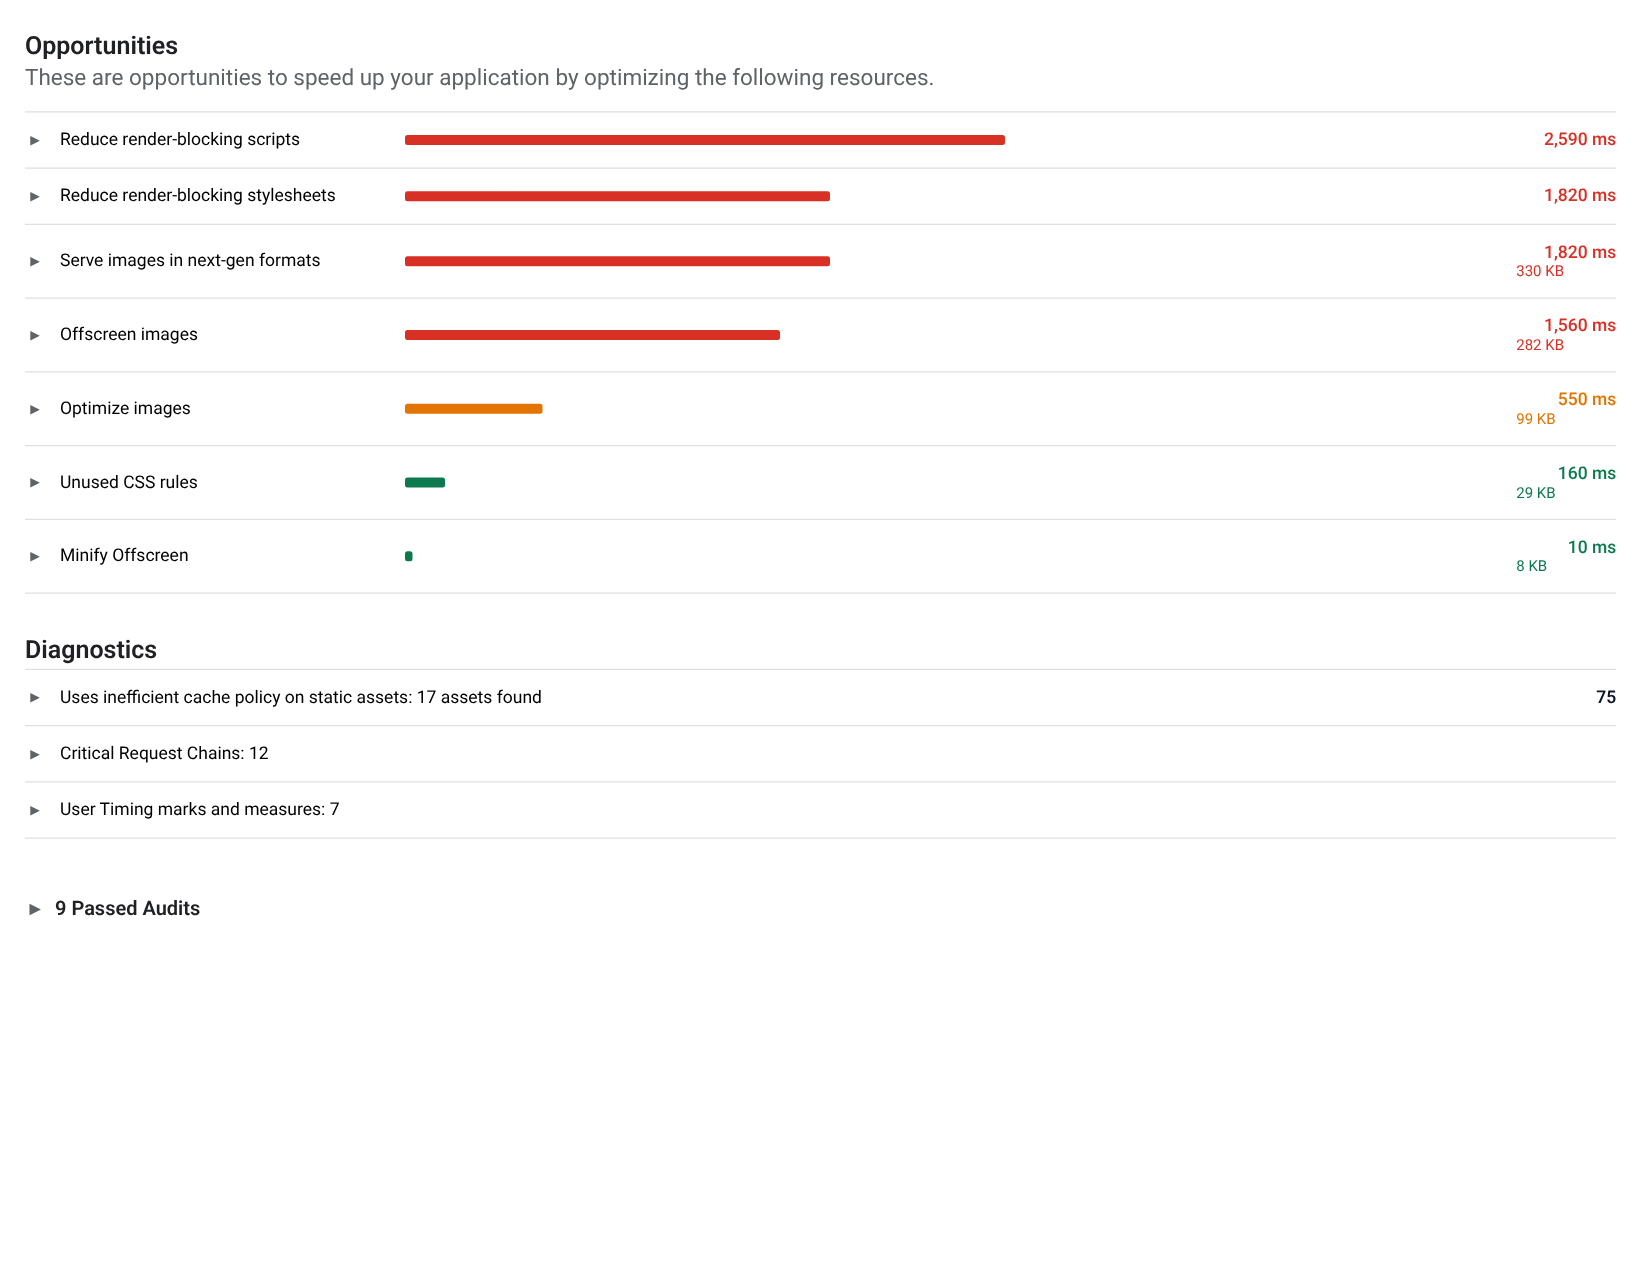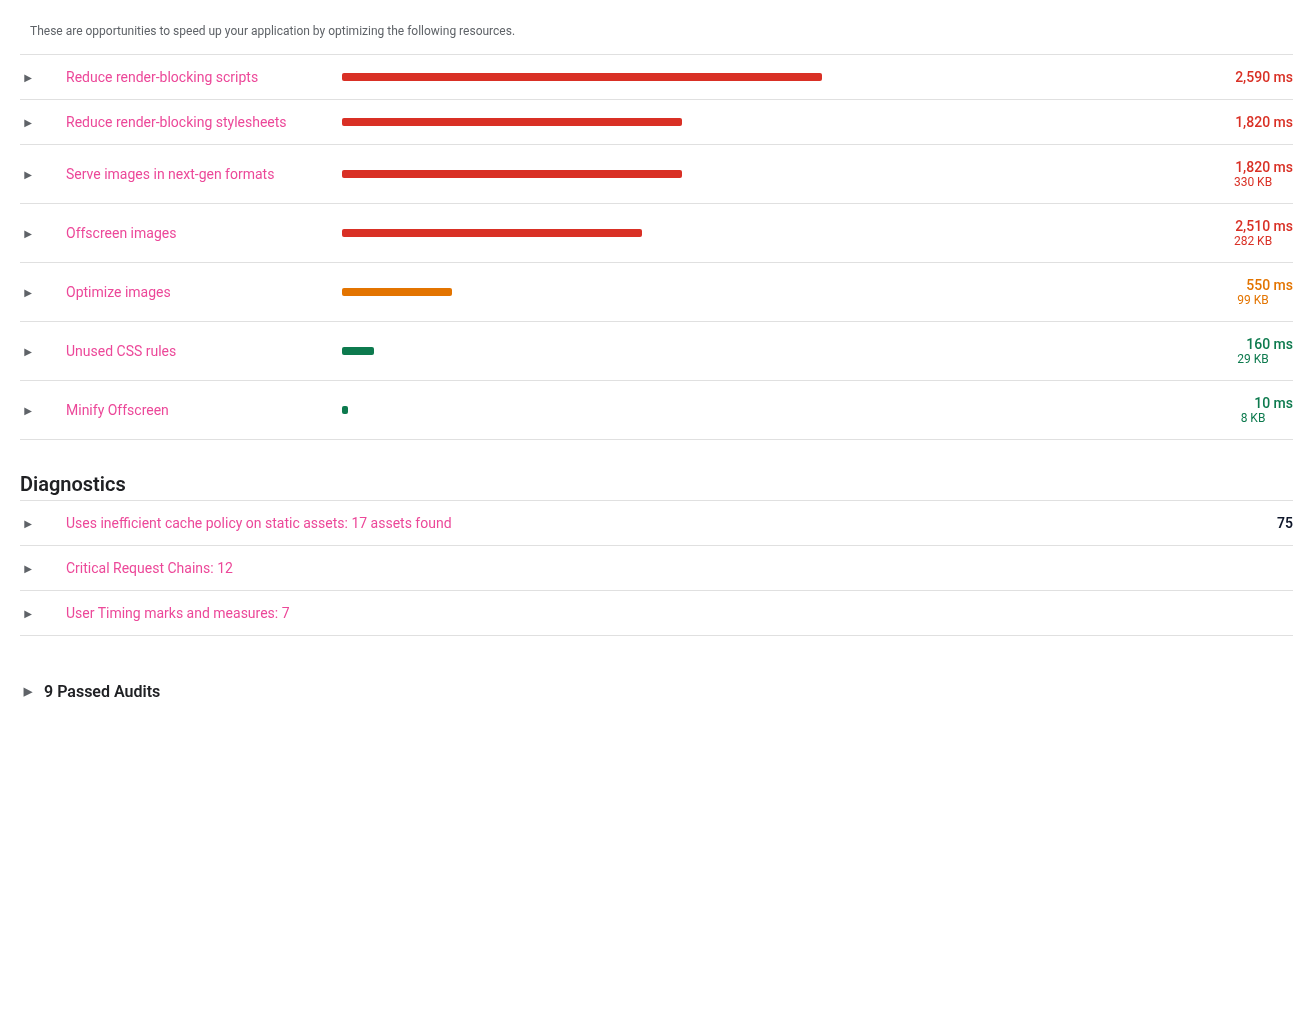--- a/index.html
+++ b/index.html
@@ -13,24 +13,23 @@
     }
 
     .section-title {
       font-size: 20px;
       font-weight: 600;
       color: #202124;
       margin-bottom: 4px;
     }
 
     .section-desc {
-      font-size: 12px;
+      font-size: 18px;
       color: #5f6368;
       margin-bottom: 16px;
-      margin-left: 10px;
     }
 
     .audit-list {
       border-top: 1px solid #e0e0e0;
       margin-bottom: 32px;
     }
 
     .audit-row {
       display: flex;
       align-items: center;
@@ -45,24 +44,23 @@
       margin-right: 12px;
       color: #5f6368;
       font-size: 10px;
       display: flex;
       align-items: center;
       justify-content: center;
     }
 
     .audit-label {
       flex: 0 0 auto;
-      color: #ec4899;
+      color: #000000;
       font-size: 14px;
       min-width: 260px;
-      margin-left: 18px;
     }
 
     .audit-bar-area {
       flex: 1;
       display: flex;
       align-items: center;
       margin: 0 16px;
     }
 
     .bar-track {
@@ -77,21 +75,21 @@
     }
 
     .audit-value .time {
       font-size: 14px;
       font-weight: 500;
     }
 
     .audit-value .size {
       font-size: 12px;
       display: block;
-      text-align: center;
+      text-align: left;
     }
 
     .color-red { color: #d93025; }
     .color-orange { color: #e37400; }
     .color-green { color: #0d7a4e; }
 
     .bar-red { background-color: #d93025; }
     .bar-orange { background-color: #e37400; }
     .bar-green { background-color: #0d7a4e; }
 
@@ -121,20 +119,21 @@
 
     .passed-audits-row .chevron {
       margin-right: 8px;
       font-size: 11px;
     }
   </style>
 </head>
 <body>
 
 <div>
+  <h2 class="section-title">Opportunities</h2>
   <p class="section-desc">These are opportunities to speed up your application by optimizing the following resources.</p>
 
   <div class="audit-list">
 
   <div class="audit-row">
     <span class="chevron">▶</span>
     <span class="audit-label">Reduce render-blocking scripts</span>
     <div class="audit-bar-area">
       <div class="bar-track bar-red" style="width: 480px;"></div>
     </div>
@@ -165,21 +164,21 @@
       <span class="size color-red">330 KB</span>
     </div>
   </div>
       <div class="audit-row">
     <span class="chevron">▶</span>
     <span class="audit-label">Offscreen images</span>
     <div class="audit-bar-area">
       <div class="bar-track bar-red" style="width: 300px;"></div>
     </div>
     <div class="audit-value">
-      <span class="time color-red">2,510 ms</span>
+      <span class="time color-red">1,560 ms</span>
       <span class="size color-red">282 KB</span>
     </div>
   </div>
       <div class="audit-row">
     <span class="chevron">▶</span>
     <span class="audit-label">Optimize images</span>
     <div class="audit-bar-area">
       <div class="bar-track bar-orange" style="width: 110px;"></div>
     </div>
     <div class="audit-value">

